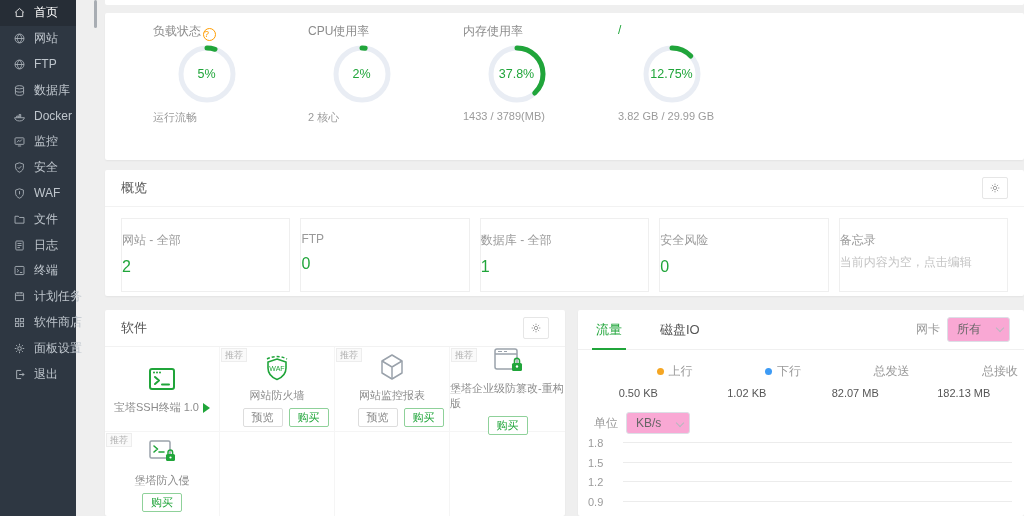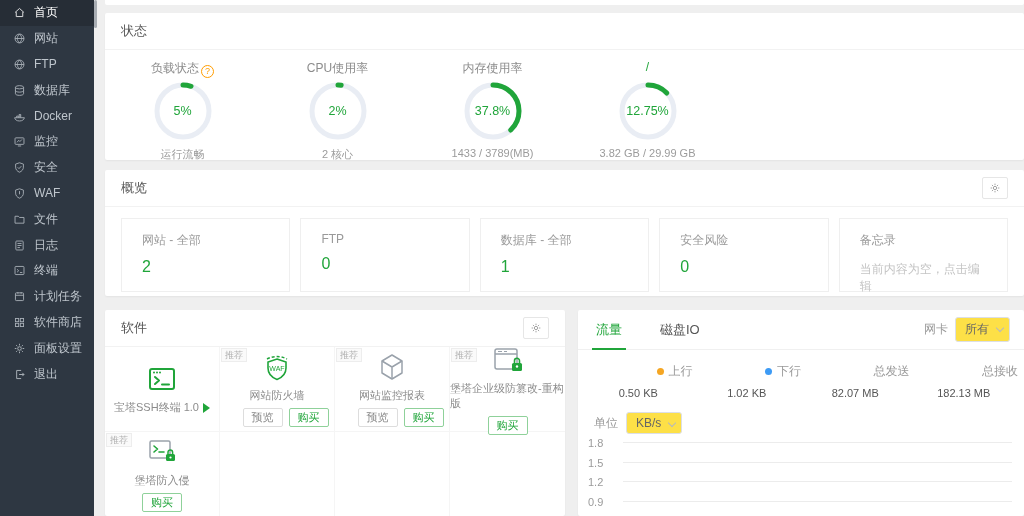--- a/index.html
+++ b/index.html
@@ -1,59 +1,59 @@
 <!DOCTYPE html>
 <html><head>
 <meta charset="utf-8">
 <style>
   * { margin:0; padding:0; box-sizing:border-box; }
   html,body { width:1024px; height:516px; }
   body { font-family:"Liberation Sans","DejaVu Sans",sans-serif; background:#efefef; }
   .canvas { position:relative; width:1024px; height:516px; overflow:hidden; background:#efefef; }
 
   
-  .sidebar { position:absolute; left:0; top:0; width:94px; height:516px; background:#2e3742; z-index:5; }
+  .sidebar { position:absolute; left:0; top:0; width:76px; height:516px; background:#2e3742; z-index:5; }
   .side-item { display:flex; align-items:center; gap:8px; height:25.8px; padding-left:13px;
                font-size:12px; color:#bfc6cd; cursor:pointer; white-space:nowrap; }
   .side-item svg { width:13px; height:13px; flex:0 0 13px; opacity:.85; }
   .side-item.active { background:#262d36; color:#ffffff; }
   .scroll-thumb { position:absolute; left:94px; top:0; width:3px; height:28px; background:#a8adb3; border-radius:2px; z-index:6; }
 
   
   .card { position:absolute; background:#fff; border-radius:2px; box-shadow:0 1px 2px rgba(0,0,0,.05); }
   .card-head { display:flex; align-items:center; justify-content:space-between;
                padding:0 16px; height:37px; border-bottom:1px solid #f2f2f2;
                font-size:13px; color:#555; }
   .gear-btn { width:26px; height:22px; border:1px solid #e6e6e6; border-radius:2px; background:#fff;
               display:flex; align-items:center; justify-content:center; color:#9a9a9a; cursor:pointer; }
   .gear-btn svg { width:12px; height:12px; }
 
   .top-strip { position:absolute; left:105px; right:0; top:0; height:5px; background:#fff; border-radius:0 0 2px 2px; }
 
   
   #status-card { left:105px; right:0; top:13px; height:147px; }
   .gauge-row { display:flex; padding-left:0; }
-  .gauge { width:155px; text-align:center; padding-top:8px; }
+  .gauge { width:155px; padding-top:8px;padding-left:48px; }
   .gauge-title { font-size:12px; color:#8c8c8c; height:16px; margin-top:2px; }
   .gauge-title .help { display:inline-block; width:13px; height:13px; line-height:11px; border:1px solid #ff9d00;
                        color:#ff9d00; border-radius:50%; font-size:9px; vertical-align:-2px; margin-left:2px; }
   .gauge-title.green { color:#20a53a; }
   .donut-wrap { position:relative; width:58px; height:58px; margin:6px auto 0; }
   .donut-wrap svg { display:block; }
   .donut-val { position:absolute; inset:0; display:flex; align-items:center; justify-content:center;
                font-size:12.5px; color:#20a53a; }
   .gauge-sub { font-size:11px; color:#9b9b9b; margin-top:7px; }
 
   
   #overview-card { left:105px; right:0; top:170px; height:126px; }
   .ov-row { display:flex; gap:10px; padding:11px 16px 0; }
-  .ov-box { flex:1; border:1px solid #efefef; padding:13px 20px; height:74px; cursor:pointer; }
+  .ov-box { flex:1; border:1px solid #efefef; padding:13px 0; height:74px; cursor:pointer; }
   .ov-label { font-size:12px; color:#999; }
   .ov-value { font-size:16px; color:#20a53a; margin-top:9px; }
-  .ov-memo-text { font-size:12px; color:#c4c4c4; margin-top:12px; }
+  .ov-memo-text { font-size:12px; color:#c4c4c4; margin-top:5px; }
 
   
   #software-card { left:105px; top:310px; width:460px; height:206px; overflow:hidden; }
   .soft-grid { display:grid; grid-template-columns:repeat(4,1fr); }
   .soft-cell { position:relative; height:85px; border-right:1px solid #f5f5f5; border-bottom:1px solid #f5f5f5;
                display:flex; flex-direction:column; align-items:center; justify-content:center; gap:5px; }
   .soft-cell:nth-child(4n) { border-right:none; }
   .soft-badge { position:absolute; top:1px; left:1px; font-size:9px; line-height:12px; padding:0 3px;
                 color:#b0b0b0; background:#fafafa; border:1px solid #ededed; }
   .soft-name { font-size:11px; color:#8c8c8c; display:flex; align-items:center; gap:4px; }
@@ -65,21 +65,21 @@
   .soft-ico { height:32px; display:flex; align-items:center; }
 
   
   #traffic-card { left:578px; right:0; top:310px; height:206px; overflow:hidden; }
   .tabbar { display:flex; align-items:center; height:40px; padding:0 14px; border-bottom:1px solid #f0f0f0; }
   .tab { font-size:13px; height:40px; line-height:40px; padding:0 4px; margin-right:30px; color:#555; cursor:pointer; }
   .tab.active { color:#20a53a; border-bottom:2px solid #20a53a; }
   .tab-right { margin-left:auto; display:flex; align-items:center; gap:7px; }
   .mini-label { font-size:12px; color:#999; }
   .select { position:relative; border:1px solid #dcdfe6; border-radius:3px; font-size:12px; color:#666;
-            padding:3px 20px 3px 9px; background:#fde047; cursor:pointer; }
+            padding:3px 28px 3px 9px; background:#f9a8d4; cursor:pointer; }
   .select .chev { position:absolute; right:6px; top:7px; width:6px; height:6px;
                   border-right:1px solid #b6b9bf; border-bottom:1px solid #b6b9bf; transform:rotate(45deg); }
   .stats-row { display:flex; padding:13px 6px 0; }
   .stat { flex:1; text-align:center; }
   .stat-label { font-size:12px; color:#999; display:flex; align-items:center; justify-content:flex-end; gap:5px; }
   .dot { width:7px; height:7px; border-radius:50%; display:inline-block; }
   .dot.up { background:#f5a623; }
   .dot.down { background:#3d9bf5; }
   .stat-value { font-size:11px; color:#555; margin-top:7px; }
   .unit-row { display:flex; align-items:center; gap:8px; padding:13px 16px 0; }
@@ -274,23 +274,20 @@
           <use href="#i-logout"></use>
         </svg>
       <span>退出</span>
     </div>
   </nav>
   <div class="scroll-thumb"></div>
 
   <div class="top-strip"></div>
 
   <section class="card" id="status-card">
-    <div class="card-head">
-      <span>状态</span>
-    </div>
     <div class="gauge-row">
       <div class="gauge">
         <div class="gauge-title"><span>负载状态</span><span class="help">?</span></div>
         <div class="donut-wrap">
           <svg width="58" height="58">
             <circle cx="29" cy="29" r="26" fill="none" stroke="#e9edf4" stroke-width="5"></circle>
             <circle cx="29" cy="29" r="26" fill="none" stroke="#20a53a" stroke-width="5" stroke-linecap="round" transform="rotate(-90 29 29)" stroke-dasharray="8.168140899333464 163.36281798666926"></circle>
           </svg>
           <div class="donut-val">5%</div>
         </div>

